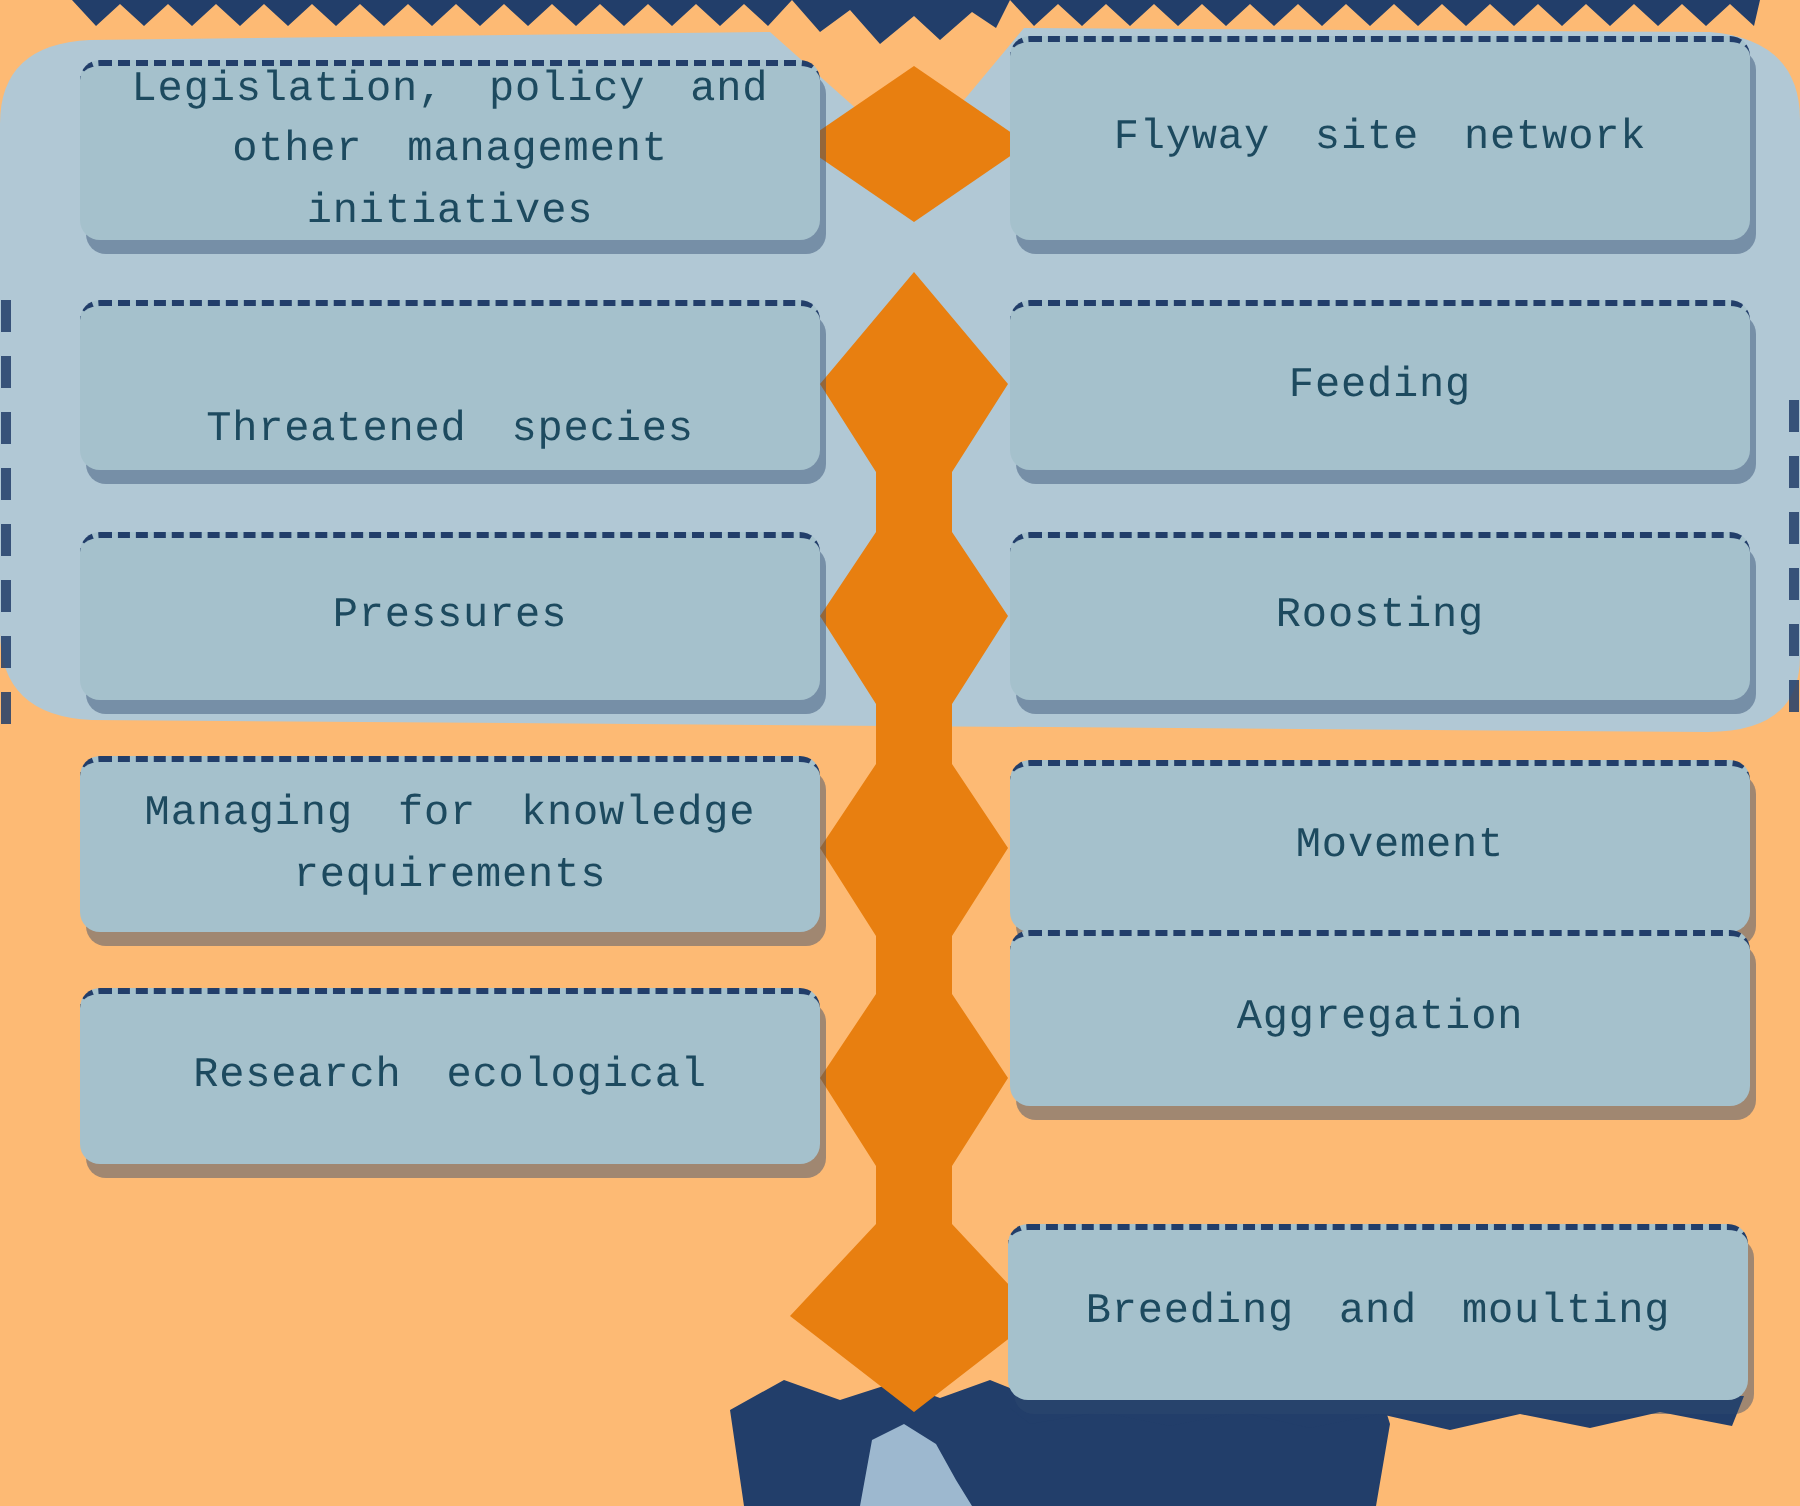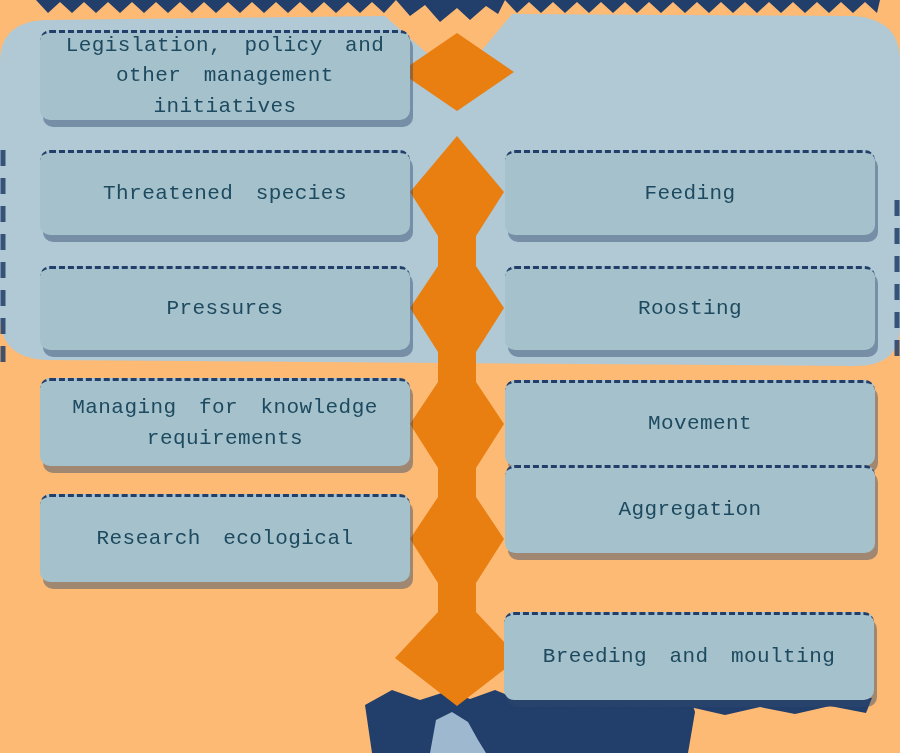--- a/index.html
+++ b/index.html
@@ -68,33 +68,36 @@
 
     <polygon fill="#e87f10" points="457,136 504,192 476,236 476,266 504,308 476,352 476,382 504,424
               476,468 476,497 504,539 476,583 476,612 519,658 457,706 395,658
               438,612 438,583 410,539 438,497 438,468 410,424 438,382 438,352
               410,308 438,266 438,236 410,192"></polygon>
   </svg>
 
   <div class="box" style="left:40px;top:30px;width:370px;height:90px;">
     <span>Legislation, policy and other management initiatives</span>
   </div>
-  <div class="box" style="left:40px;top:150px;width:370px;height:85px;">
+  <div class="box" style="left:40px;top:150px;width:370px;height:85px;align-items:flex-end;">
     <span>Threatened species</span>
   </div>
   <div class="box" style="left:40px;top:266px;width:370px;height:84px;">
     <span>Pressures</span>
   </div>
   <div class="box" style="left:40px;top:378px;width:370px;height:88px;">
     <span>Managing for knowledge requirements</span>
   </div>
   <div class="box" style="left:40px;top:494px;width:370px;height:88px;">
     <span>Research ecological</span>
   </div>
 
+  <div class="box" style="left:505px;top:18px;width:370px;height:102px;">
+    <span>Flyway site network</span>
+  </div>
   <div class="box" style="left:505px;top:150px;width:370px;height:85px;">
     <span>Feeding</span>
   </div>
   <div class="box" style="left:505px;top:266px;width:370px;height:84px;justify-content:center;">
     <span>Roosting</span>
   </div>
   <div class="box" style="left:505px;top:380px;width:370px;height:86px;padding-left:38px;">
     <span>Movement</span>
   </div>
   <div class="box" style="left:505px;top:465px;width:370px;height:88px;">

